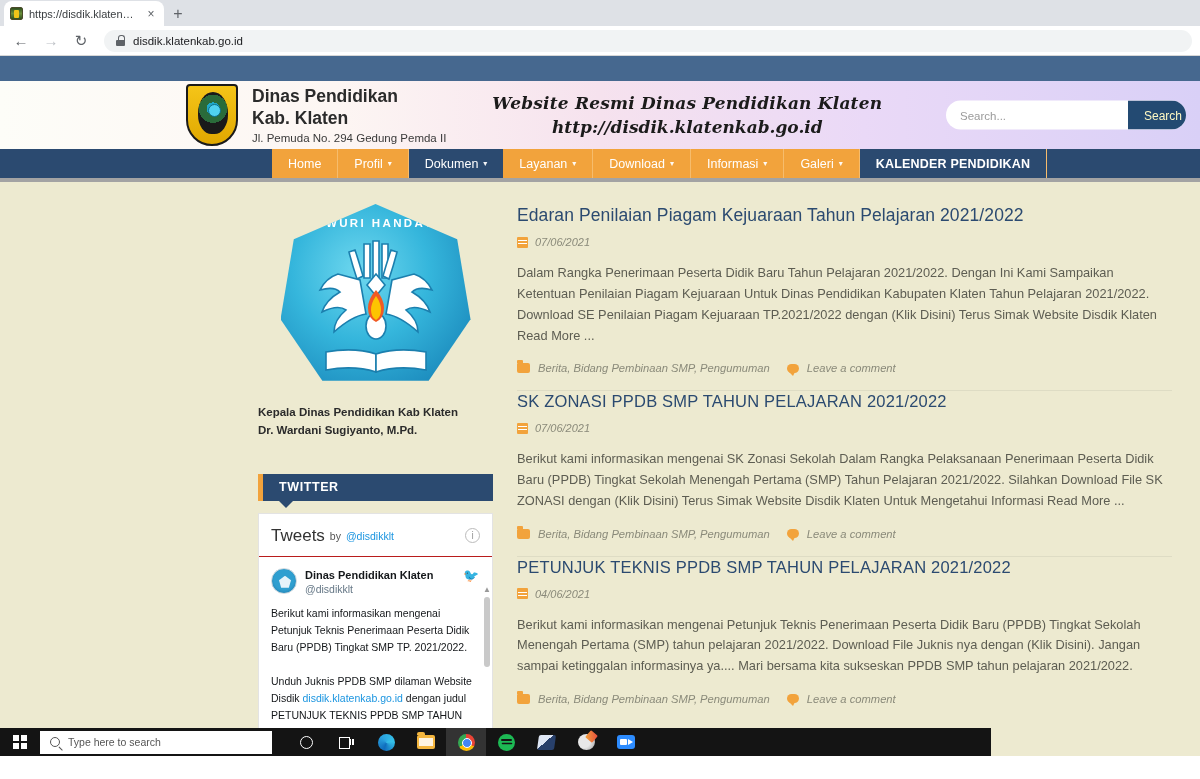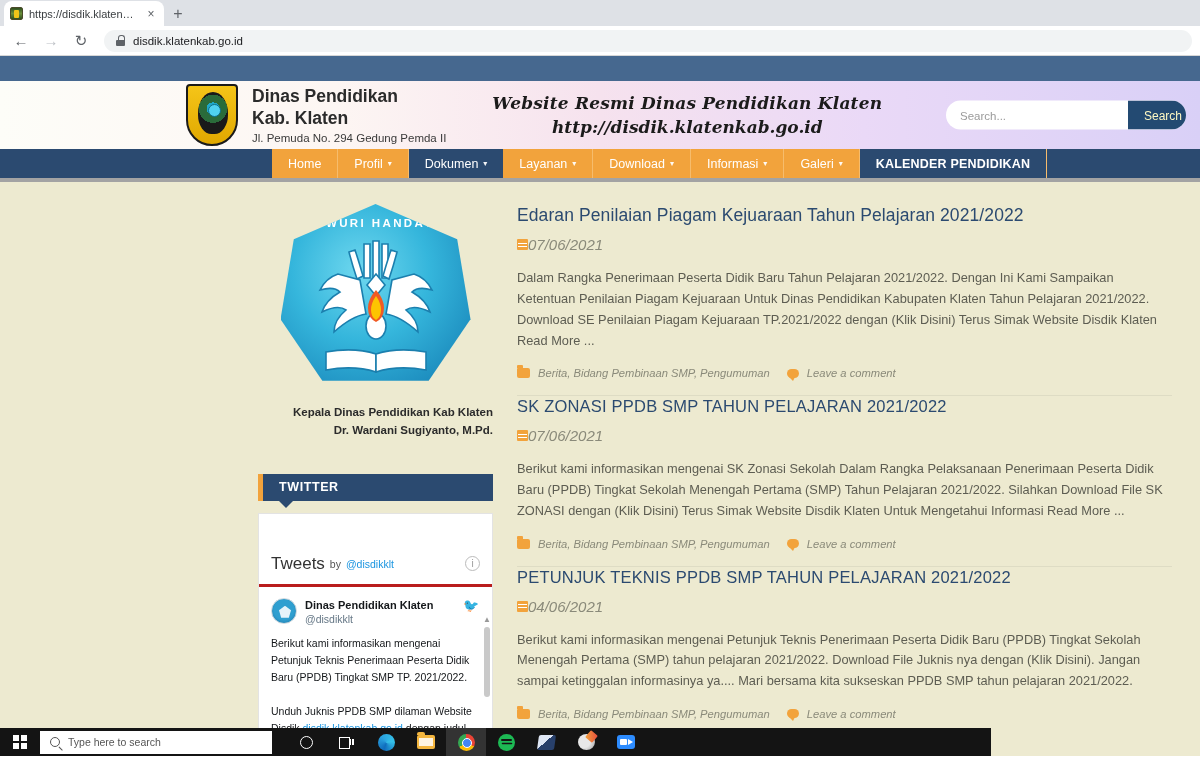--- a/index.html
+++ b/index.html
@@ -144,40 +144,40 @@
   }
   .tw-bird {
     position: absolute; left: 50%; top: 34px; transform: translateX(-50%);
     width: 128px; height: 110px;
   }
   .tw-book {
     position: absolute; left: 50%; bottom: 13px; transform: translateX(-50%);
     width: 108px; height: 30px;
   }
   .kepala {
-    text-align: right; margin-top: 14px; font-size: 11.5px; font-weight: bold;
+    text-align: left; margin-top: 14px; font-size: 11.5px; font-weight: bold;
     color: #2b2b2b; line-height: 1.55;
   }
 
   
   .widget { margin-top: 34px; }
   .widget-head {
     background: #2b4a70; color: #fff; height: 27px; display: flex; align-items: center;
     padding-left: 16px; font-size: 12.5px; font-weight: bold; letter-spacing: .6px;
     border-left: 5px solid #f2a33c; position: relative;
   }
   .widget-head::after {
     content: ""; position: absolute; left: 16px; bottom: -7px;
     border-left: 7px solid transparent; border-right: 7px solid transparent;
     border-top: 7px solid #2b4a70;
   }
   .tw-card { background: #fff; margin-top: 12px; border: 1px solid #e3e3e3; position: relative; }
   .tw-card-head {
     display: flex; align-items: center; padding: 12px 12px 10px 12px;
-    border-bottom: 3px solid #b91c1c; gap: 5px; margin-top: 28px;
+    border-bottom: 1px solid #b91c1c; gap: 5px;
   }
   .tw-head-title { font-size: 17px; color: #333; }
   .tw-head-by { font-size: 10.5px; color: #555; }
   .tw-head-handle { font-size: 10.5px; color: #1b95e0; }
   .tw-info {
     margin-left: auto; width: 15px; height: 15px; border: 1px solid #bbb;
     border-radius: 50%; color: #999; font-size: 10px; text-align: center; line-height: 13px;
   }
   .tweet { padding: 11px 12px 10px 12px; position: relative; }
   .tweet-top { display: flex; gap: 8px; align-items: flex-start; }
@@ -204,22 +204,22 @@
 
   
   .article { padding-bottom: 16px; border-bottom: 1px solid #dedcc4; }
   .article:last-child { border-bottom: none; }
   .art-title {
     font-size: 17.5px; color: #2b4a70; font-weight: normal; line-height: 1.28;
     letter-spacing: .1px; cursor: pointer;
   }
   .art-title.caps { font-size: 16.5px; letter-spacing: .2px; }
   .art-date {
-    display: flex; align-items: center; margin-top: 10px;
-    font-size: 15px; font-style: italic; color: #8a8a7a;
+    display: flex; align-items: center; gap: 7px; margin-top: 10px;
+    font-size: 11px; font-style: italic; color: #8a8a7a;
   }
   .cal-icon {
     width: 11px; height: 11px; flex: 0 0 11px; background: #f2a33c; border-radius: 1px;
     position: relative;
   }
   .cal-icon::after {
     content: ""; position: absolute; left: 1px; top: 3.5px; right: 1px; height: 1px;
     background: #fff; box-shadow: 0 3px 0 #fff;
   }
   .art-excerpt {

